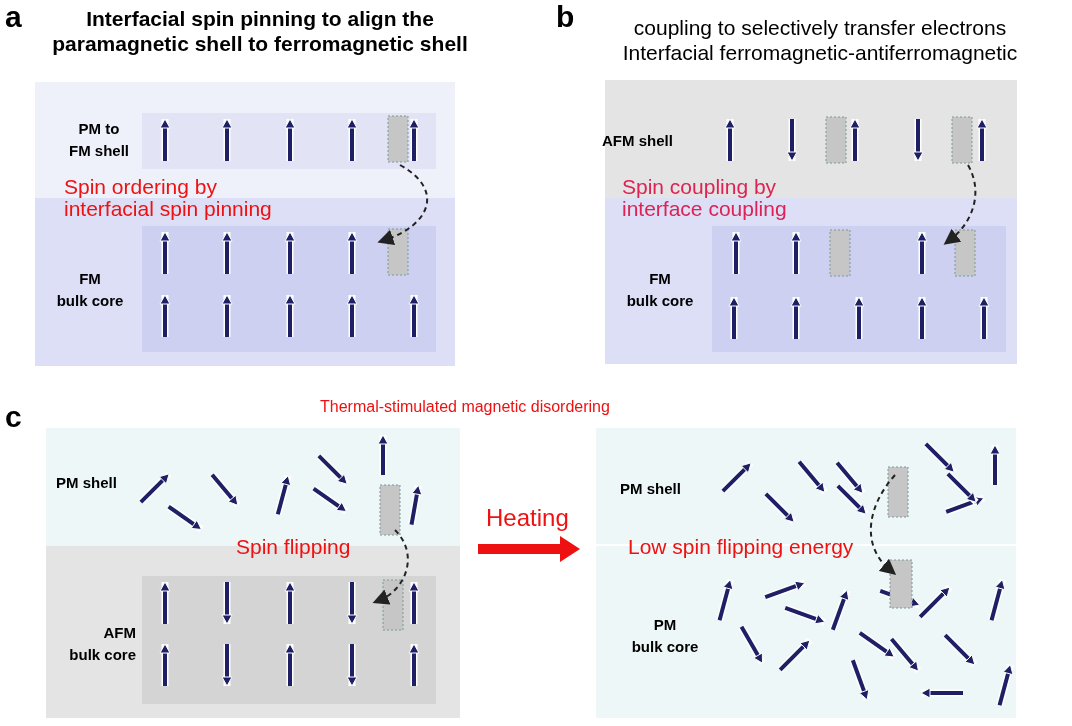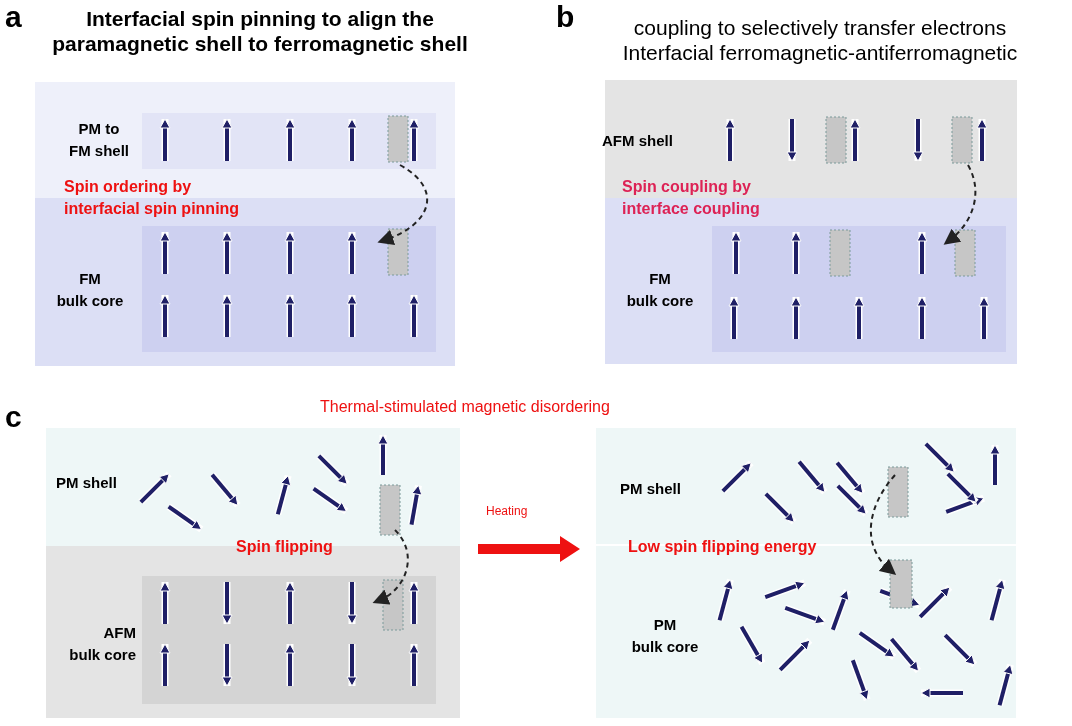--- a/index.html
+++ b/index.html
@@ -1,21 +1,21 @@
 <!DOCTYPE html>
 <html><head>
 <meta charset="utf-8">
 <style>
   html,body{margin:0;padding:0;background:#fff;}
   body{width:1072px;height:726px;position:relative;overflow:hidden;font-family:"Liberation Sans",sans-serif;}
   .abs{position:absolute;}
   .panel-letter{font-weight:bold;font-size:30px;color:#000;}
   .title{font-size:21px;color:#000;line-height:25px;text-align:center;}
   .label{font-weight:bold;font-size:15px;color:#000;line-height:22px;text-align:center;}
-  .red{color:#ee1111;font-weight:bold;font-size:16px;line-height:22px;}
+  .red{color:#ee1111;font-weight:normal;font-size:21px;line-height:22px;}
   svg{position:absolute;left:0;top:0;}
 </style>
 </head>
 <body>
 
 <div class="abs panel-letter" style="left:5px;top:0px;">a</div>
 <div class="abs title" style="left:20px;top:6px;width:480px;font-weight:bold;">
   <div>Interfacial spin pinning to align the</div>
   <div>paramagnetic shell to ferromagnetic shell</div>
 </div>
@@ -440,19 +440,19 @@
   <div>FM</div>
   <div>bulk core</div>
 </div>
 
 <div class="abs label" style="left:56px;top:472px;">PM shell</div>
 <div class="abs red" style="left:236px;top:536px;text-align:center;">Spin flipping</div>
 <div class="abs label" style="left:50px;top:622px;width:86px;text-align:right;">
   <div>AFM</div>
   <div>bulk core</div>
 </div>
-<div class="abs" style="left:486px;top:504px;font-size:12px;color:#ee1111;">Heating</div>
+<div class="abs" style="left:486px;top:504px;font-size:24px;color:#ee1111;">Heating</div>
 <div class="abs label" style="left:620px;top:478px;">PM shell</div>
 <div class="abs red" style="left:628px;top:536px;">Low spin flipping energy</div>
 <div class="abs label" style="left:620px;top:614px;width:90px;">
   <div>PM</div>
   <div>bulk core</div>
 </div>
 
 </body></html>

